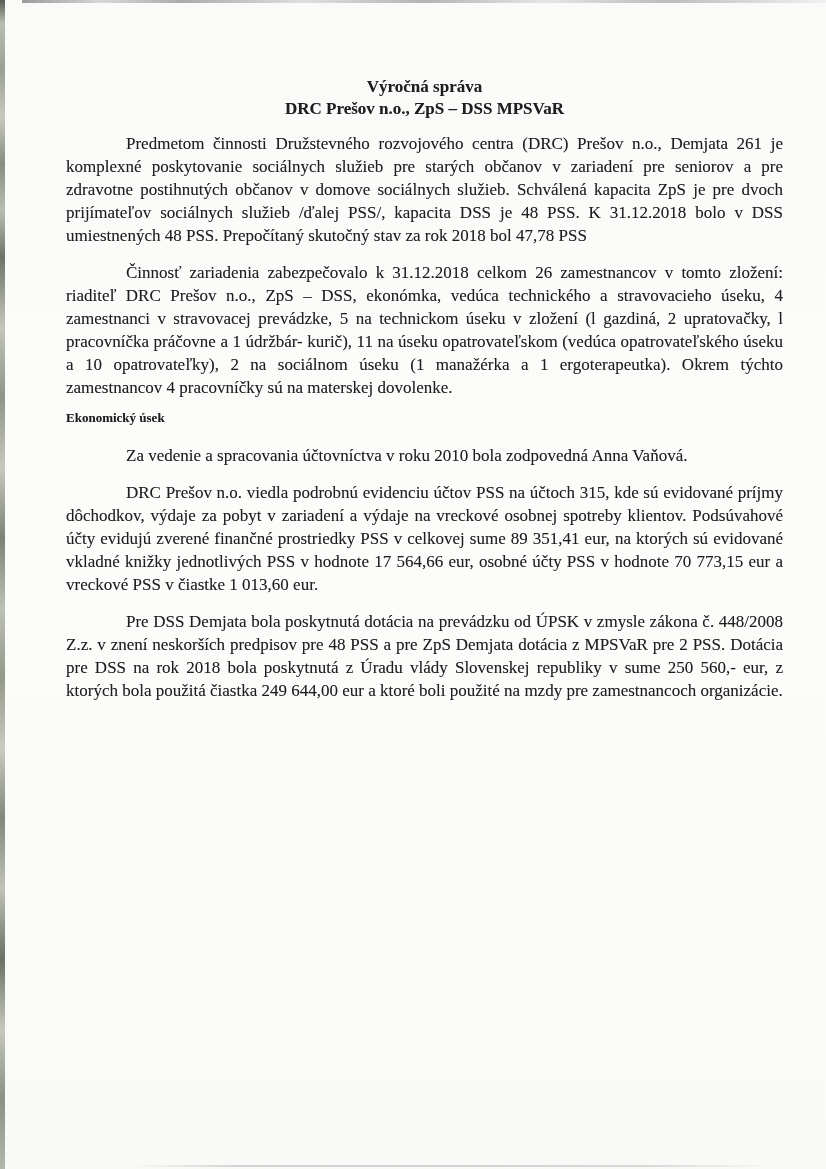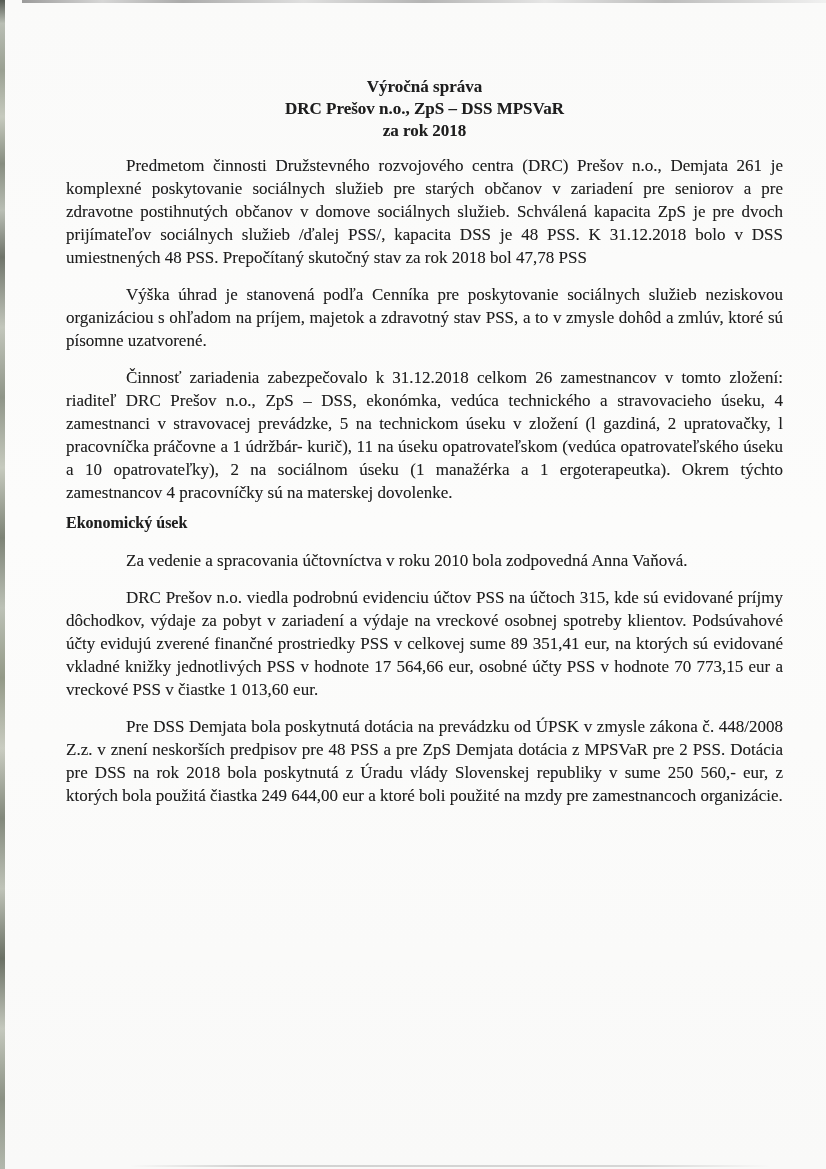--- a/index.html
+++ b/index.html
@@ -60,45 +60,43 @@
     margin: 0 0 12px 0;
   }
   .para {
     margin: 0 0 14px 0;
     text-align: justify;
   }
   .indent    { text-indent: 60px; }
   .indent-sm { text-indent: 44px; }
   .no-gap-after { margin-bottom: 7px; }
   .section-heading {
-    font-size: 16px;
+    font-size: 13px;
     font-weight: bold;
     margin: 0 0 15px 0;
     line-height: 23px;
   }
 </style>
 </head>
 <body>
 
 <div class="scan-page">
   <div class="edge-left"></div>
   <div class="edge-top"></div>
   <div class="edge-bottom"></div>
 
   <div class="content">
 
     <div class="title-block">
       <div>Výročná správa</div>
       <div>DRC Prešov n.o.,  ZpS – DSS MPSVaR</div>
-      <div>za rok 2018</div>
     </div>
 
     <p class="para indent">Predmetom činnosti Družstevného rozvojového centra (DRC) Prešov n.o., Demjata 261 je komplexné poskytovanie sociálnych služieb pre starých občanov v zariadení pre seniorov a pre zdravotne postihnutých občanov v domove sociálnych služieb. Schválená kapacita ZpS je pre dvoch prijímateľov sociálnych služieb /ďalej PSS/, kapacita DSS je 48 PSS. K 31.12.2018 bolo v DSS umiestnených 48 PSS. Prepočítaný skutočný stav za rok 2018 bol 47,78 PSS</p>
 
-    <p class="para indent">Výška úhrad je stanovená podľa Cenníka pre poskytovanie sociálnych služieb neziskovou organizáciou s ohľadom na príjem, majetok a zdravotný stav PSS, a to v zmysle dohôd a zmlúv, ktoré sú písomne uzatvorené.</p>
 
     <p class="para indent no-gap-after">Činnosť zariadenia zabezpečovalo k 31.12.2018 celkom 26 zamestnancov v tomto zložení: riaditeľ DRC Prešov n.o., ZpS – DSS, ekonómka, vedúca technického a stravovacieho úseku, 4 zamestnanci v stravovacej prevádzke, 5 na technickom úseku v zložení (l gazdiná, 2 upratovačky, l pracovníčka práčovne a 1 údržbár- kurič), 11 na úseku opatrovateľskom (vedúca opatrovateľského úseku a 10 opatrovateľky), 2 na sociálnom úseku (1 manažérka a 1 ergoterapeutka). Okrem týchto zamestnancov 4 pracovníčky sú na materskej dovolenke.</p>
 
 
     <h2 class="section-heading">Ekonomický úsek</h2>
 
     <p class="para indent">Za vedenie a spracovania účtovníctva v roku 2010 bola zodpovedná Anna Vaňová.</p>
 
 
     <p class="para indent">DRC Prešov n.o. viedla podrobnú evidenciu účtov PSS na účtoch 315, kde sú evidované príjmy dôchodkov, výdaje za pobyt v zariadení a výdaje na vreckové osobnej spotreby klientov. Podsúvahové účty evidujú zverené finančné prostriedky PSS v celkovej sume 89&nbsp;351,41 eur, na ktorých sú evidované vkladné knižky jednotlivých PSS v hodnote 17&nbsp;564,66 eur, osobné účty PSS v hodnote 70&nbsp;773,15 eur a vreckové PSS v čiastke 1&nbsp;013,60 eur.</p>

